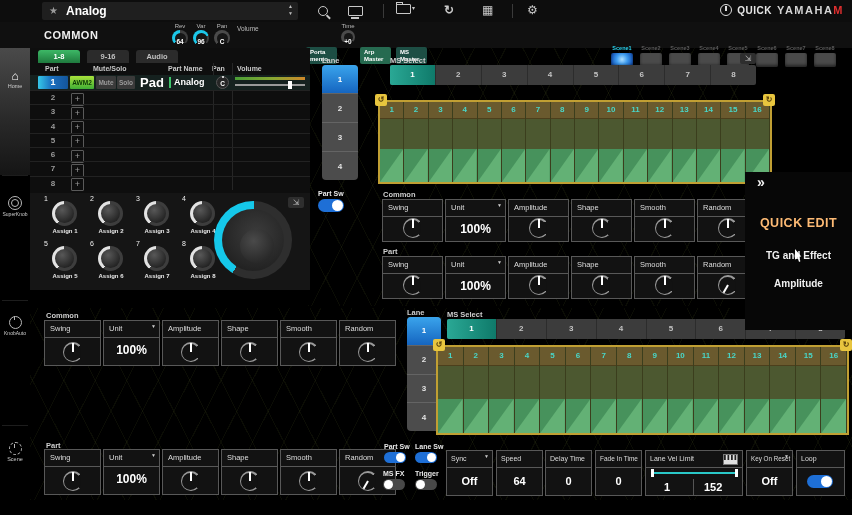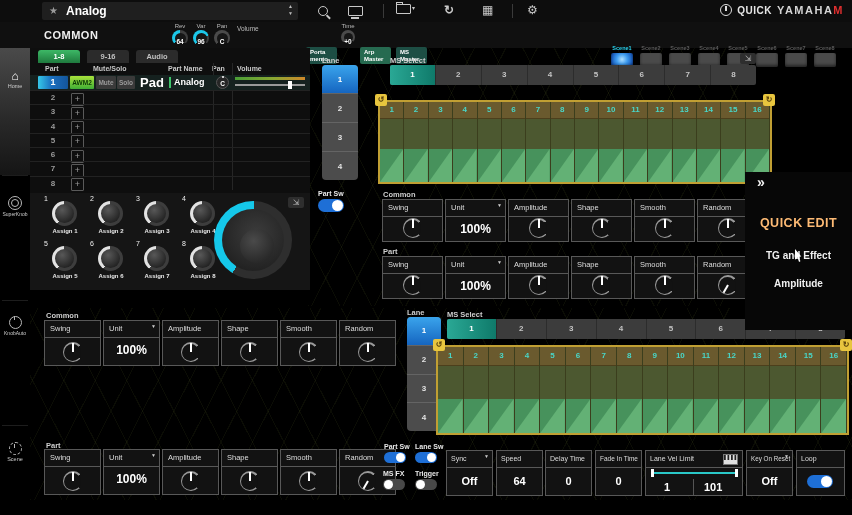--- a/index.html
+++ b/index.html
@@ -887,21 +887,21 @@
     <div class="vb-value">0</div>
   </div>
   <div class="vbox" style="left:645px;width:98px;">
     <div class="vb-label">Lane Vel Limit</div>
     <div class="ic-kbd"></div>
     <div id="lvl-track"></div>
     <div id="lvl-h1"></div>
     <div id="lvl-h2"></div>
     <div id="lvl-div"></div>
     <div class="lvl-val" style="left:18px;">1</div>
-    <div class="lvl-val" style="left:58px;">101</div>
+    <div class="lvl-val" style="left:58px;">152</div>
   </div>
   <div class="vbox" style="left:746px;width:47px;">
     <div class="vb-label" style="font-size:6.3px;">Key On Reset</div>
     <div class="kb-caret">▼</div>
     <div class="vb-value">Off</div>
   </div>
   <div class="vbox" style="left:796px;width:49px;">
     <div class="vb-label">Loop</div>
     <div class="tgl on big" style="position:absolute;left:10px;top:24px;"></div>
   </div>

